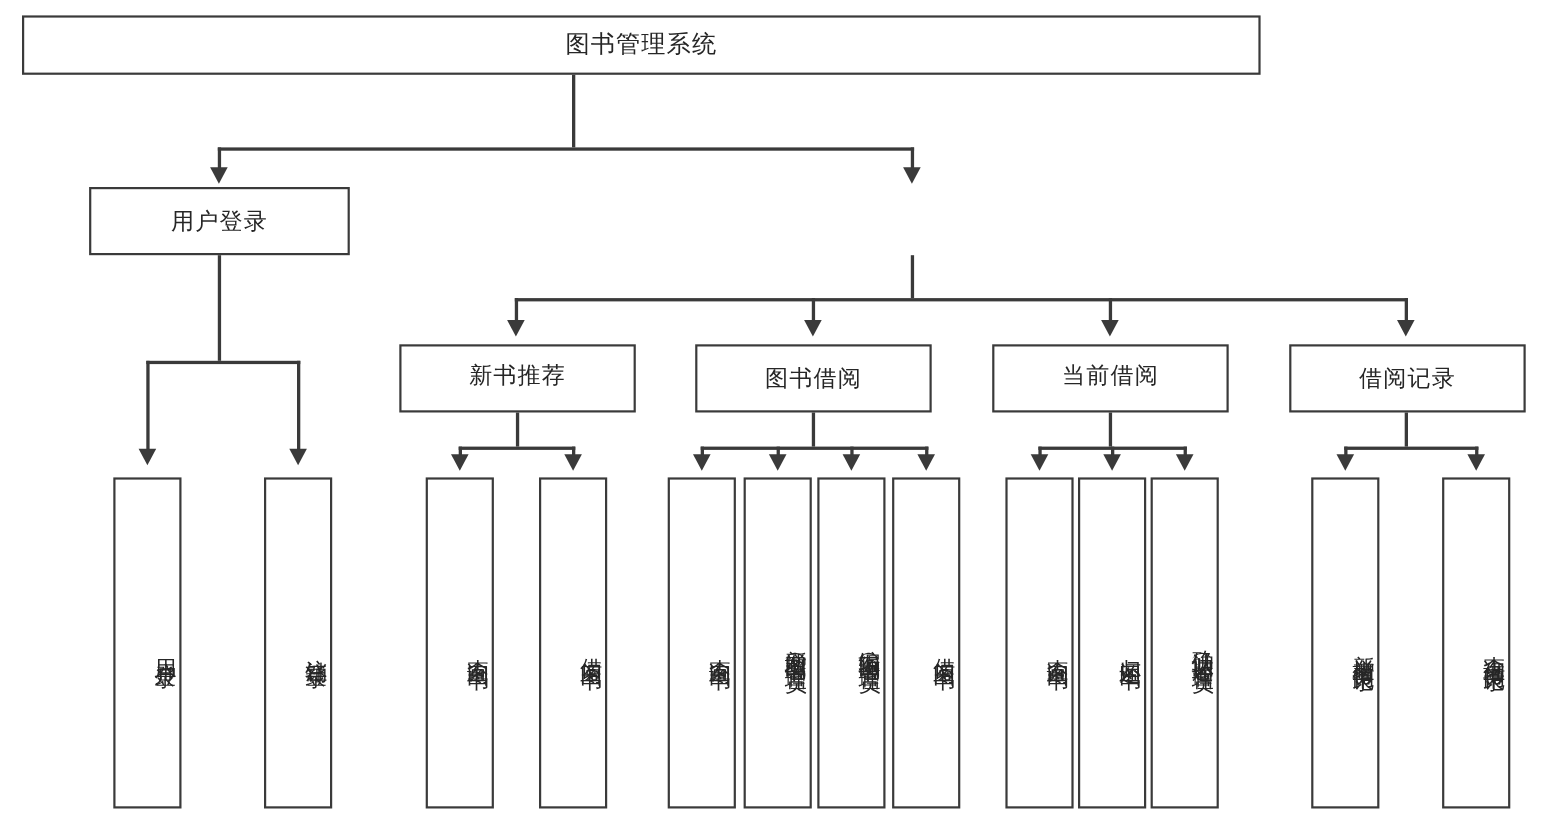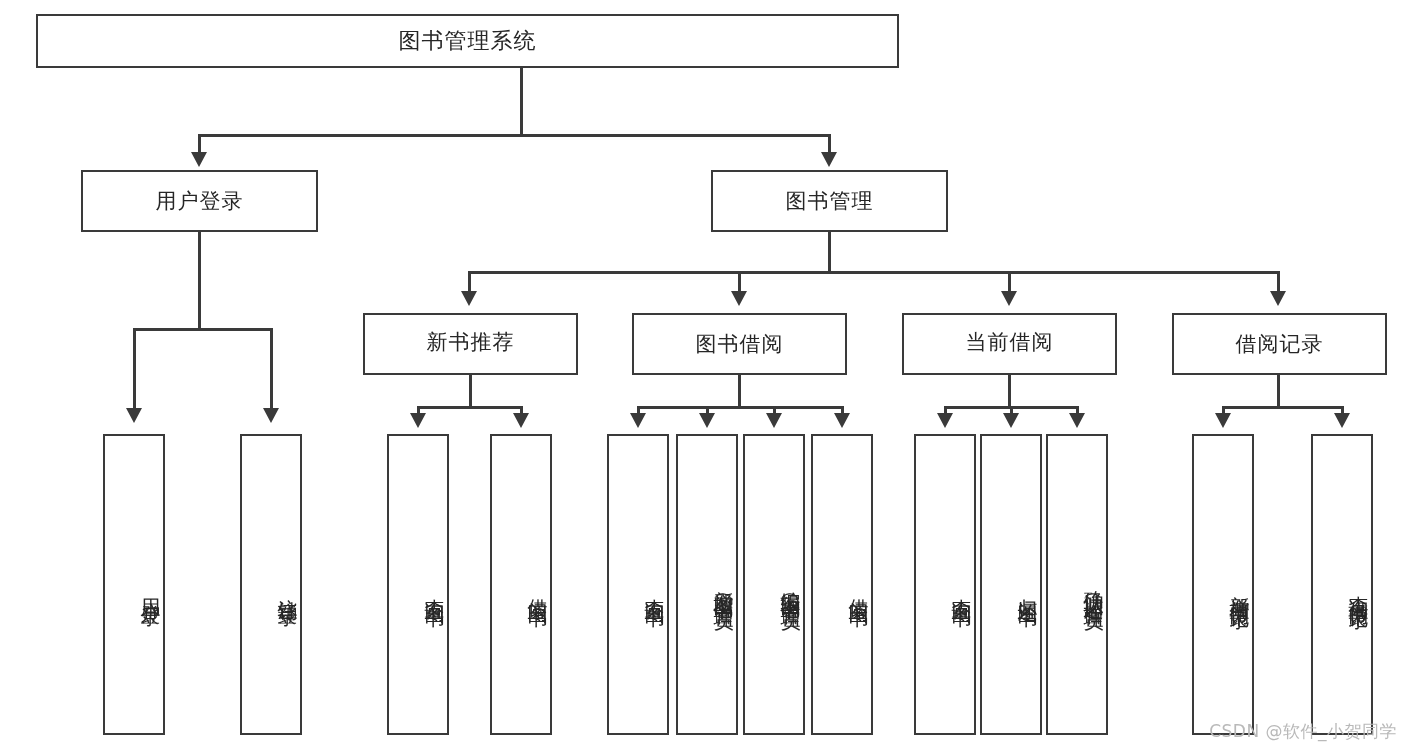--- a/index.html
+++ b/index.html
@@ -73,34 +73,33 @@
     letter-spacing:0.5px;
     white-space:nowrap;
     pointer-events:none;
   }
 </style>
 </head>
 <body>
 
 <div id="stage">
 
-  <div class="node horiz" id="root-node" style="left:20px;top:14px;width:863px;height:54px;margin-left:16px;">图书管理系统</div>
+  <div class="node horiz" id="root-node" style="left:20px;top:14px;width:1126px;height:54px;">图书管理系统</div>
 
   <div class="ln v" style="left:520px;top:68px;width:3px;height:66px;"></div>
 
   <div class="ln h" style="left:198px;top:134px;width:633px;height:3px;"></div>
 
   <div class="ln v" style="left:198px;top:134px;height:22px;"></div>
   <div class="arrow" style="left:191px;top:152px;"></div>
   <div class="ln v" style="left:828px;top:134px;height:22px;"></div>
   <div class="arrow" style="left:821px;top:152px;"></div>
 
   <div class="node horiz" style="left:81px;top:170px;width:237px;height:62px;">用户登录</div>
 
-  <div class="node horiz" style="left:711px;top:170px;width:237px;height:62px;">图书管理</div>
 
   <div class="ln v" style="left:198px;top:232px;height:96px;"></div>
   <div class="ln h" style="left:133px;top:328px;width:140px;height:3px;"></div>
   <div class="ln v" style="left:133px;top:328px;height:84px;"></div>
   <div class="arrow" style="left:126px;top:408px;"></div>
   <div class="ln v" style="left:270px;top:328px;height:84px;"></div>
   <div class="arrow" style="left:263px;top:408px;"></div>
 
   <div class="ln v" style="left:828px;top:232px;height:39px;"></div>
   <div class="ln h" style="left:468px;top:271px;width:812px;height:3px;"></div>
@@ -192,15 +191,14 @@
     <span class="vtext">确认归还（管理员）</span>
   </div>
 
   <div class="node vert" style="left:1192px;top:434px;width:62px;height:301px;">
     <span class="vtext">新增借阅记录</span>
   </div>
   <div class="node vert" style="left:1311px;top:434px;width:62px;height:301px;">
     <span class="vtext">查询借阅记录</span>
   </div>
 
-  <div id="watermark">CSDN @软件_小贺同学</div>
 
 </div>
 
 </body></html>

